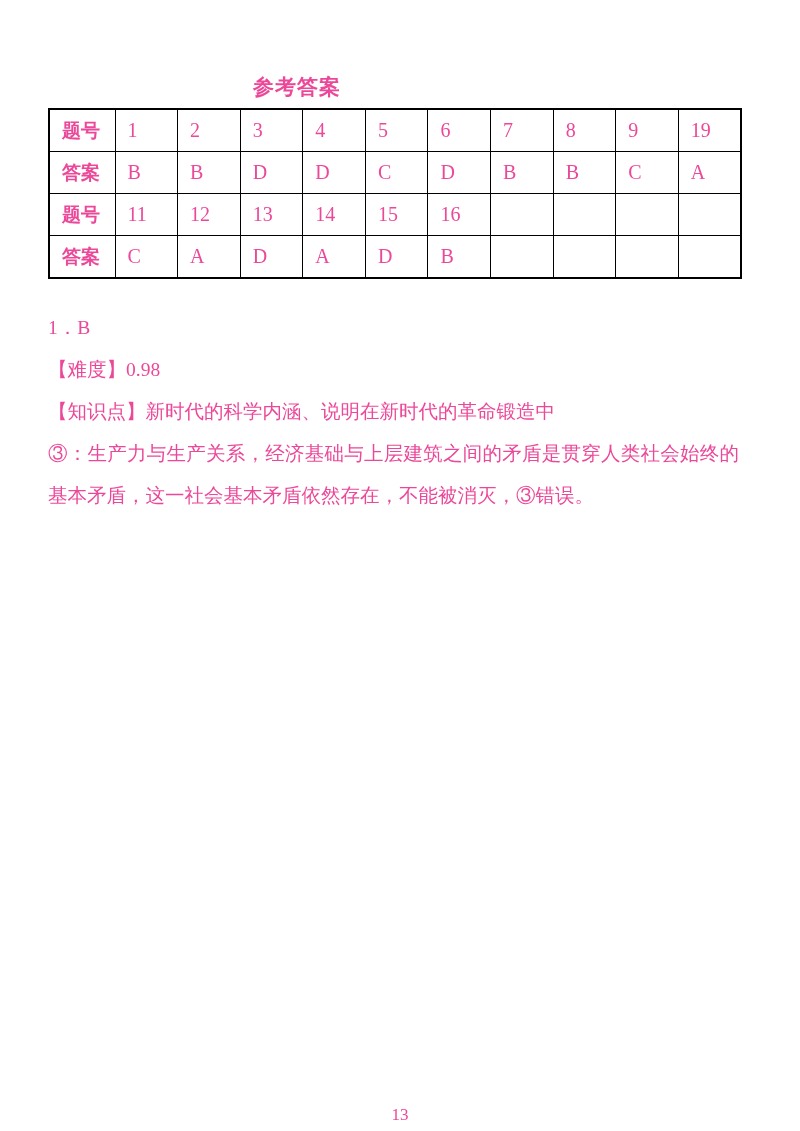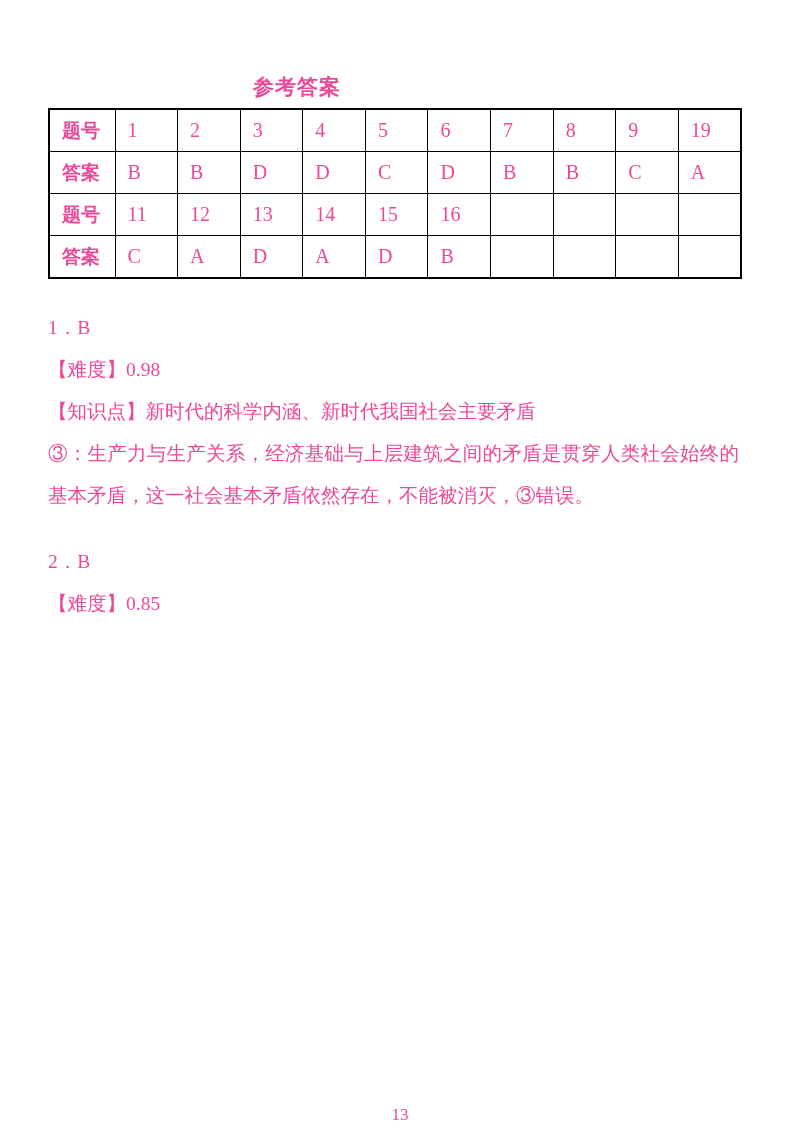--- a/index.html
+++ b/index.html
@@ -145,26 +145,22 @@
         <td></td>
       </tr>
     </tbody>
   </table>
 
   <div class="content">
 
     <div class="section">
       <p>1．B</p>
       <p>【难度】0.98</p>
-      <p>【知识点】新时代的科学内涵、新时代我国社会主要矛盾</p>
+      <p>【知识点】新时代的科学内涵、说明在新时代的革命锻造中</p>
       <p>③：生产力与生产关系，经济基础与上层建筑之间的矛盾是贯穿人类社会始终的基本矛盾，这一社会基本矛盾依然存在，不能被消灭，③错误。</p>
     </div>
 
-    <div class="section">
-      <p>2．B</p>
-      <p>【难度】0.85</p>
-    </div>
 
   </div>
 
   <div class="page-number">13</div>
 
 </div>
 
 </body></html>

